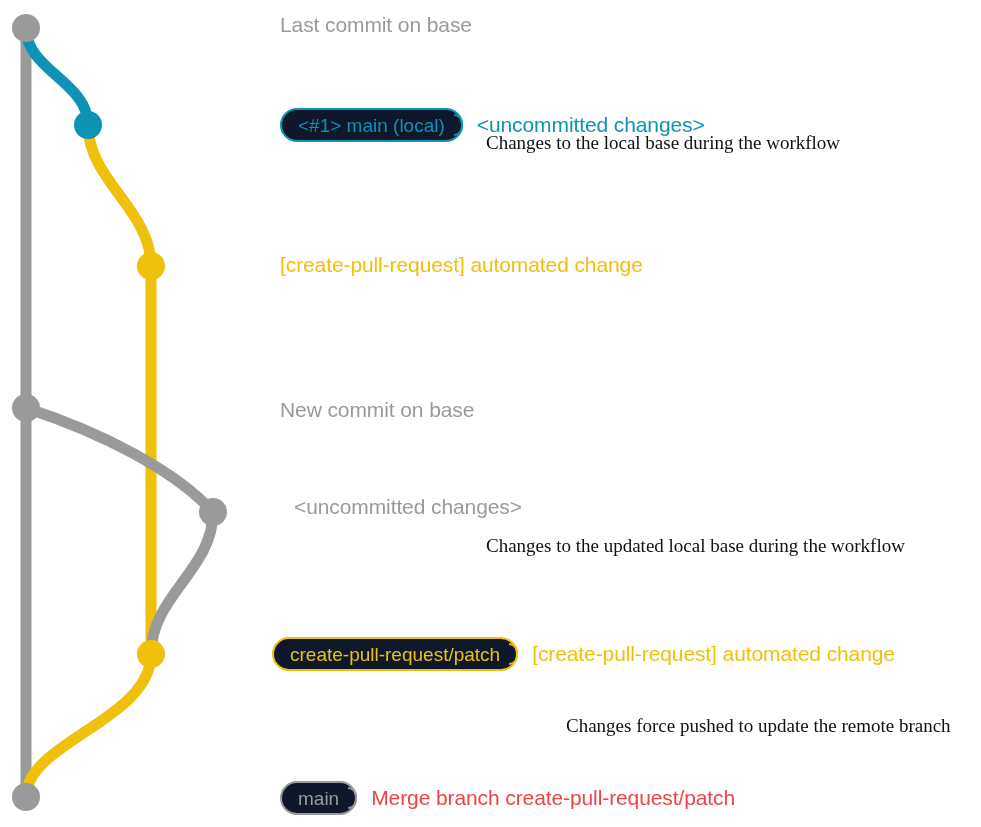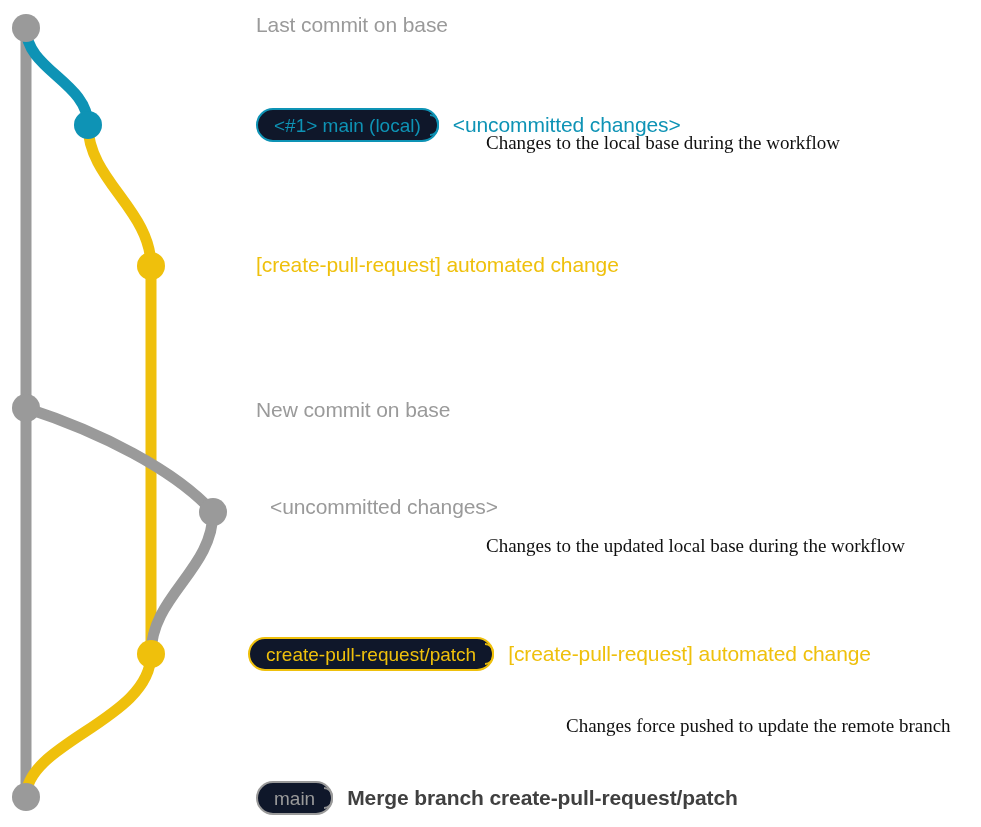--- a/index.html
+++ b/index.html
@@ -30,20 +30,21 @@
   .row {
     position: absolute;
     display: flex;
     align-items: flex-start;
     white-space: nowrap;
   }
   .row-inner {
     display: flex;
     align-items: baseline;
     white-space: nowrap;
+    margin-left: 24px;
   }
   
   .pill {
     display: inline-flex;
     align-items: center;
     justify-content: center;
     box-sizing: border-box;
     height: 34px;
     padding: 0 16px;
     border: 2px solid #999999;
@@ -75,21 +76,21 @@
   }
   
   .subject {
     font-size: 21px;
     line-height: 1;
     letter-spacing: -0.1px;
   }
   .subject.blue   { color: #0E93B5; }
   .subject.yellow { color: #EFC00C; }
   .subject.gray   { color: #9A9A9A; }
-  .subject.plain-gray { color: #404040; font-weight: bold; }
+  .subject.plain-gray { color: #ef4444; }
   
   .desc {
     position: absolute;
     font-family: "Liberation Serif", serif;
     font-size: 19px;
     line-height: 1;
     color: #101010;
     white-space: nowrap;
   }
   .gap-m { width: 14px; display: inline-block; }

